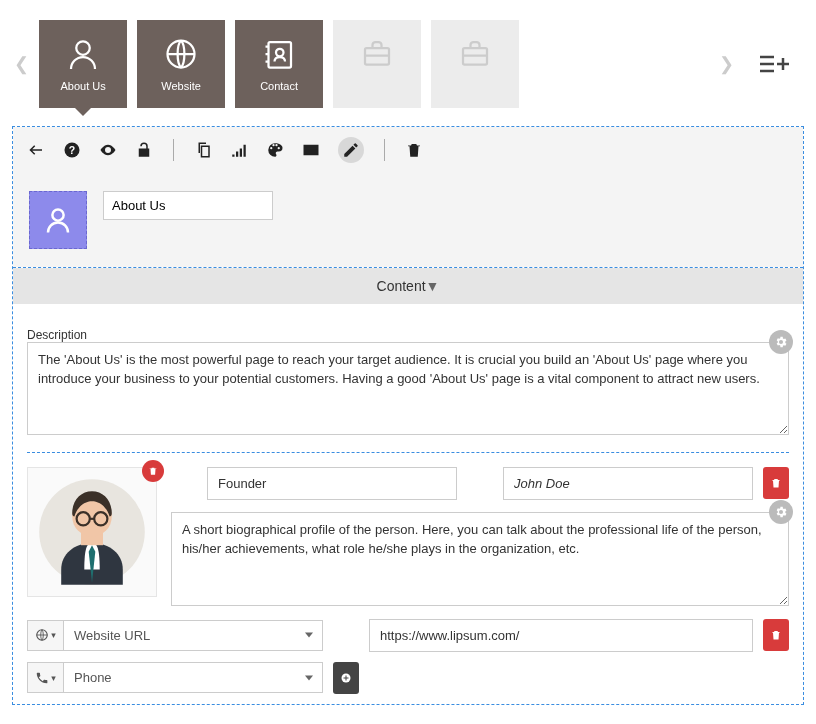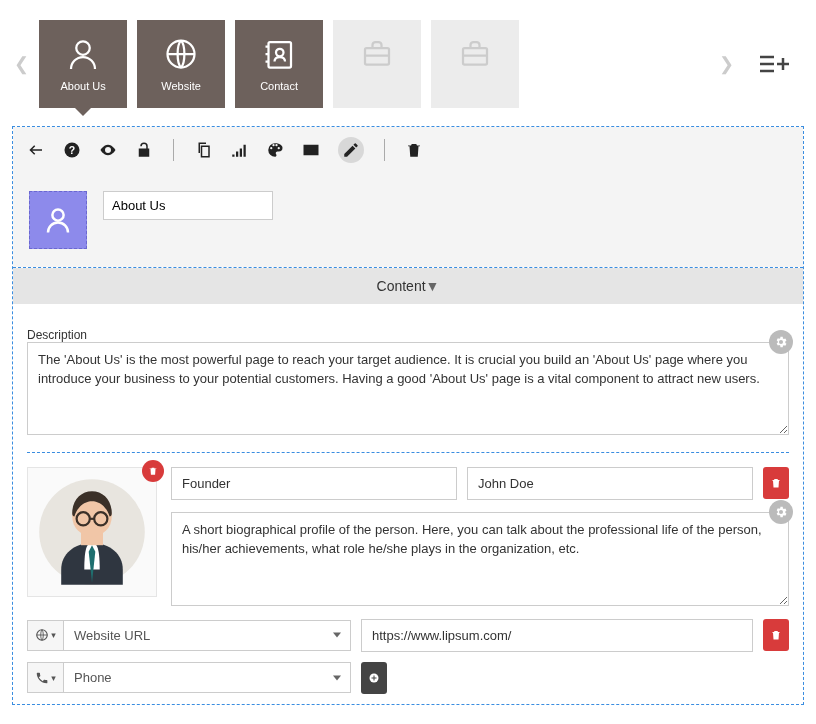--- a/index.html
+++ b/index.html
@@ -39,31 +39,31 @@
 .gear-badge svg { width: 14px; height: 14px; fill: #fff; }
 .textarea { width: 100%; border: 1px solid #ccc; padding: 8px 10px; font-size: 13px; font-family: inherit; resize: both; color: #333; line-height: 1.45; }
 .dashed-sep { border-top: 1px dashed #3a8de0; margin: 14px 0 14px 0; }
 .person-row { display: flex; gap: 14px; align-items: flex-start; }
 .avatar-box { position: relative; width: 130px; height: 130px; border: 1px solid #e5e5e5; background: #fafafa; display: flex; align-items: center; justify-content: center; }
 .avatar-box svg { width: 110px; height: 110px; }
 .delete-badge { position: absolute; top: -8px; right: -8px; width: 22px; height: 22px; background: #d83b3b; border-radius: 50%; display: flex; align-items: center; justify-content: center; cursor: pointer; }
 .delete-badge svg { width: 10px; height: 10px; fill: #fff; }
 .person-fields { flex: 1; display: flex; flex-direction: column; gap: 12px; }
 .person-top { display: flex; gap: 10px; align-items: flex-start; }
-.text-input { border: 1px solid #ccc; padding: 8px 10px; font-size: 13px; color: #333; }
+.text-input { border: 1px solid #ccc; padding: 8px 10px; font-size: 13px; color: #333; margin-left: 36px; }
 .btn-sq { width: 26px; height: 32px; border-radius: 3px; display: flex; align-items: center; justify-content: center; cursor: pointer; }
 .btn-sq.red { background: #d83b3b; }
 .btn-sq.dark { background: #444; }
 .btn-sq svg { width: 12px; height: 12px; fill: #fff; }
 .contact-row { display: flex; gap: 10px; align-items: center; margin-top: 10px; }
 .type-group { display: flex; align-items: stretch; }
 .type-icon { width: 36px; border: 1px solid #ccc; border-right: none; background: #f6f6f6; display: flex; align-items: center; justify-content: center; padding: 0 6px; gap: 2px; }
 .type-icon svg.main { width: 14px; height: 14px; fill: #555; }
 .caret-sm { font-size: 9px; color: #555; }
-.type-select { width: 288px; border: 1px solid #ccc; padding: 7px 10px; font-size: 13px; color: #555; background: #fff; appearance: none; -webkit-appearance: none; }
+.type-select { width: 260px; border: 1px solid #ccc; padding: 7px 10px; font-size: 13px; color: #555; background: #fff; appearance: none; -webkit-appearance: none; }
 .select-wrap { position: relative; }
 .select-wrap::after { content: ""; position: absolute; right: 10px; top: 50%; transform: translateY(-50%); border-left: 4px solid transparent; border-right: 4px solid transparent; border-top: 5px solid #666; pointer-events: none; }
 .contact-value { flex: 1; }
 .chevron-icon { font-size: 14px; color: #666; }
 </style>
 </head>
 <body>
 
 <div class="tabs-row">
   <div class="nav-chevron">❮</div>
@@ -240,21 +240,21 @@
           <path d="M32 33c0-12 8-20 18-20s18 8 18 20c0 2-1 3-2 3-3-10-10-14-16-14s-13 4-16 14c-1 0-2-1-2-3z" fill="#3b3028"></path>
           <circle cx="42" cy="38" r="6" fill="none" stroke="#3b3028" stroke-width="2"></circle>
           <circle cx="58" cy="38" r="6" fill="none" stroke="#3b3028" stroke-width="2"></circle>
           <path d="M48 38h4" stroke="#3b3028" stroke-width="2"></path>
         </svg>
       </div>
 
       <div class="person-fields">
         <div class="person-top">
           <input class="text-input" style="flex: 1 1 0%;" value="Founder">
-          <input class="text-input" style="flex: 1 1 0%;" value="John Doe">
+          <input class="text-input" style="flex: 1 1 0%; font-style: italic;" value="John Doe">
           <div class="btn-sq red">
             <svg viewBox="0 0 24 24">
                 <path d="M6 7h12l-1 14H7zM9 4h6l1 2H8zM4 6h16v1H4z"></path>
               </svg>
           </div>
         </div>
         <div class="field-wrap">
           <div class="gear-badge">
             <svg viewBox="0 0 24 24">
                 <path d="M19.4 13a7.5 7.5 0 000-2l2-1.6-2-3.4-2.4 1a7.5 7.5 0 00-1.7-1L15 3h-4l-.3 2.5a7.5 7.5 0 00-1.7 1l-2.4-1-2 3.4L6.6 11a7.5 7.5 0 000 2l-2 1.6 2 3.4 2.4-1a7.5 7.5 0 001.7 1L11 21h4l.3-2.5a7.5 7.5 0 001.7-1l2.4 1 2-3.4-2-1.6zM12 15.5A3.5 3.5 0 1112 8.5a3.5 3.5 0 010 7z"></path>

